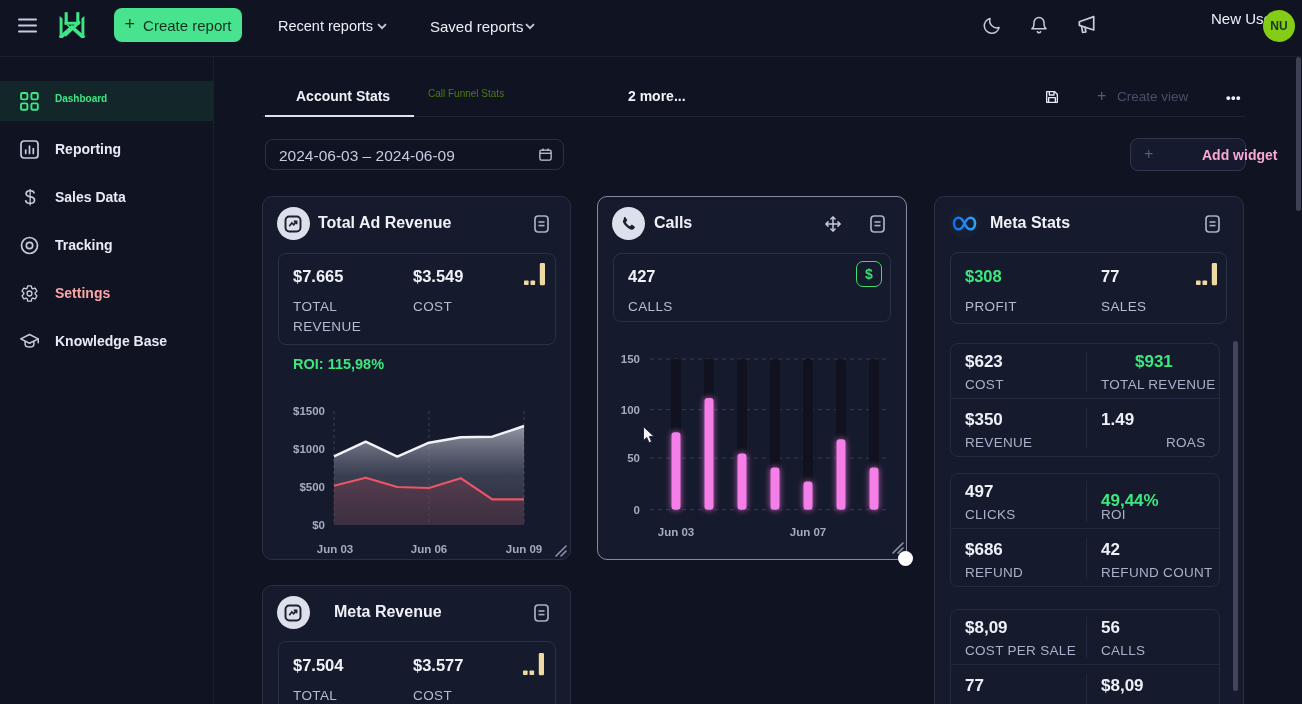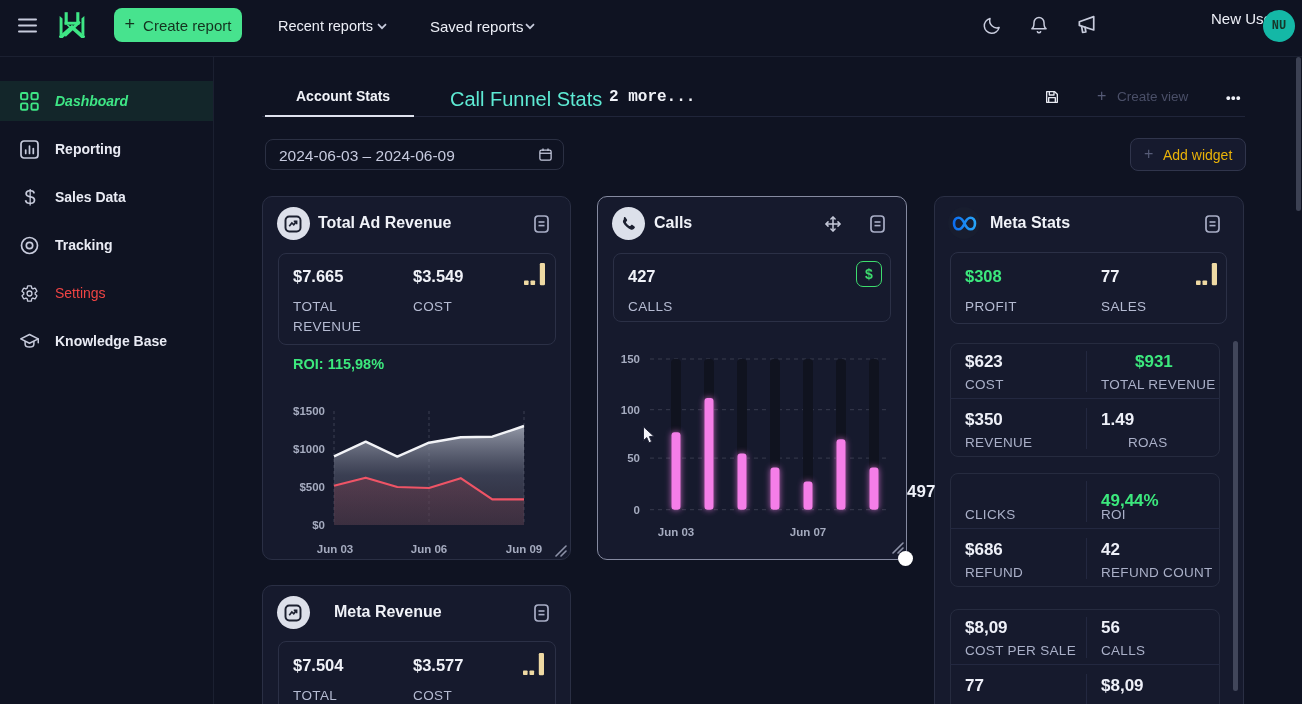--- a/index.html
+++ b/index.html
@@ -65,34 +65,34 @@
     <path d="M10 20a2.2 2.2 0 0 0 4 0" fill="none" stroke="#c7cbdc" stroke-width="1.8" stroke-linecap="round"></path>
   </svg>
 
   <svg class="abs" style="left:1076px;top:13px;" width="23" height="24" viewBox="0 0 24 24">
     <g fill="none" stroke="#c7cbdc" stroke-width="1.8" stroke-linejoin="round">
       <path d="M3.5,8.6 L18.5,3.2 L18.5,17.2 L3.5,12.4 Z"></path>
       <path d="M5.8,12.9 L6.9,19.8 L10.3,19.3 L9.3,13.6"></path>
     </g>
   </svg>
   <div class="abs" style="left:1187px;top:10px;font-size:15px;font-weight:500;color:#eef0f8;margin-left:24px;">New User</div>
-  <div class="abs" style="left:1263px;top:10px;width:32px;height:32px;border-radius:50%;background:#14b8a6;color:#17372a;font-size:12px;font-weight:700;display:flex;align-items:center;justify-content:center;font-family:Liberation Mono, monospace;">NU</div>
+  <div class="abs" style="left:1263px;top:10px;width:32px;height:32px;border-radius:50%;background:#84cc16;color:#17372a;font-size:12px;font-weight:700;display:flex;align-items:center;justify-content:center;">NU</div>
 
   <div class="abs" style="left:0;top:57px;width:214px;height:647px;background:#0f1322;border-right:1px solid #1b2031;"></div>
   <div class="abs" style="left:0;top:81px;width:213px;height:40px;background:rgba(62,230,133,0.09);"></div>
 
   <svg class="abs" style="left:20px;top:92px;" width="19" height="19" viewBox="0 0 19 19">
     <g fill="none" stroke="#3ee685" stroke-width="1.9">
       <rect x="1" y="1" width="6.4" height="6.4" rx="1.4"></rect>
       <rect x="11.4" y="1" width="6.4" height="6.4" rx="1.4"></rect>
       <rect x="1" y="11.4" width="6.4" height="6.4" rx="1.4"></rect>
       <rect x="11.4" y="11.4" width="6.4" height="6.4" rx="1.4"></rect>
     </g>
   </svg>
-  <div class="abs" style="left:55px;top:93px;font-size:14px;font-weight:600;color:#3ee685;font-style:italic;">Dashboard</div>
+  <div class="abs" style="left:55px;top:93px;font-size:10px;font-weight:600;color:#3ee685;">Dashboard</div>
 
   <svg class="abs" style="left:20px;top:140px;" width="19" height="19" viewBox="0 0 19 19">
     <rect x="1" y="1" width="17" height="17" rx="3" fill="none" stroke="#c7cbdc" stroke-width="1.7"></rect>
     <g stroke="#c7cbdc" stroke-width="1.7" stroke-linecap="round">
       <line x1="5.7" y1="13.5" x2="5.7" y2="10"></line>
         <line x1="9.5" y1="13.5" x2="9.5" y2="6"></line>
         <line x1="13.3" y1="13.5" x2="13.3" y2="8.5"></line>
     </g>
   </svg>
   <div class="abs" style="left:55px;top:141px;font-size:14px;font-weight:600;color:#e9ebf4;">Reporting</div>
@@ -105,36 +105,36 @@
     <circle cx="9.5" cy="9.5" r="3.2" fill="none" stroke="#c7cbdc" stroke-width="1.7"></circle>
   </svg>
   <div class="abs" style="left:55px;top:237px;font-size:14px;font-weight:600;color:#e9ebf4;">Tracking</div>
 
   <svg class="abs" style="left:20px;top:284px;" width="19" height="19" viewBox="0 0 24 24">
     <g fill="none" stroke="#c7cbdc" stroke-width="1.7" stroke-linejoin="round">
       <circle cx="12" cy="12" r="3.1"></circle>
       <path d="M19.14,12.94a7.4,7.4 0 0 0 .06-.94 7.4,7.4 0 0 0-.06-.94l2.03-1.58a.5.5 0 0 0 .12-.64l-1.92-3.32a.5.5 0 0 0-.61-.22l-2.39.96a7.3,7.3 0 0 0-1.62-.94l-.36-2.54a.5.5 0 0 0-.5-.42h-3.84a.5.5 0 0 0-.5.42l-.36,2.54a7.3,7.3 0 0 0-1.62.94l-2.39-.96a.5.5 0 0 0-.61.22L2.65,8.84a.5.5 0 0 0 .12.64l2.03,1.58a7.4,7.4 0 0 0 0,1.88L2.77,14.52a.5.5 0 0 0-.12.64l1.92,3.32c.14.24.42.34.61.22l2.39-.96c.5.38 1.03.7 1.62.94l.36,2.54a.5.5 0 0 0 .5.42h3.84a.5.5 0 0 0 .5-.42l.36-2.54a7.3,7.3 0 0 0 1.62-.94l2.39.96c.24.1.47 0 .61-.22l1.92-3.32a.5.5 0 0 0-.12-.64Z"></path>
     </g>
   </svg>
-  <div class="abs" style="left:55px;top:285px;font-size:14px;font-weight:400;color:#ef4444;">Settings</div>
+  <div class="abs" style="left:55px;top:285px;font-size:14px;font-weight:700;color:#fca5a5;">Settings</div>
 
   <svg class="abs" style="left:19px;top:332px;" width="21" height="19" viewBox="0 0 24 21">
     <g fill="none" stroke="#c7cbdc" stroke-width="1.7" stroke-linejoin="round">
       <path d="M12 2.5 L22 7.5 L12 12.5 L2 7.5 Z"></path>
       <path d="M7 10 V13.5 c0 1.8 2.2 3.2 5 3.2s5-1.4 5-3.2 V10"></path>
       <path d="M22 7.5 V12" stroke-linecap="round"></path>
     </g>
   </svg>
   <div class="abs" style="left:55px;top:333px;font-size:14px;font-weight:600;color:#e9ebf4;">Knowledge Base</div>
 
   <div class="abs" style="left:262px;top:116px;width:983px;height:1px;background:#20253a;"></div>
   <div class="abs" style="left:296px;top:88px;font-size:14px;font-weight:700;color:#f0f2f8;">Account Stats</div>
   <div class="abs" style="left:265px;top:115px;width:149px;height:2px;background:#dfe2ee;"></div>
-  <div class="abs" style="left:450px;top:88px;font-size:20px;font-weight:400;color:#5eead4;">Call Funnel Stats</div>
-  <div class="abs" style="left:609px;top:88px;font-size:16px;font-weight:700;color:#f0f2f8;font-family:Liberation Mono, monospace;">2 more...</div>
+  <div class="abs" style="left:428px;top:88px;font-size:10px;font-weight:400;color:#4d7c0f;">Call Funnel Stats</div>
+  <div class="abs" style="left:628px;top:88px;font-size:14px;font-weight:700;color:#f0f2f8;">2 more...</div>
 
   <svg class="abs" style="left:1044px;top:89px;" width="16" height="16" viewBox="0 0 24 24">
     <g fill="none" stroke="#e8eaf2" stroke-width="2" stroke-linejoin="round">
       <path d="M4 4 h12 l4 4 v12 h-16 z"></path>
       <path d="M8 4 v5 h7 v-5"></path>
       <path d="M7 20 v-7 h10 v7"></path>
     </g>
   </svg>
   <div class="abs" style="left:1097px;top:87px;font-size:16px;color:#565b77;">+</div>
   <div class="abs" style="left:1117px;top:89px;font-size:13.5px;font-weight:400;color:#4a4f68;">Create view</div>
@@ -145,21 +145,21 @@
   <svg class="abs" style="left:538px;top:147px;" width="15" height="15" viewBox="0 0 24 24">
     <g fill="none" stroke="#c6cade" stroke-width="2">
       <rect x="3" y="5" width="18" height="16" rx="2.5"></rect>
       <line x1="3" y1="10" x2="21" y2="10"></line>
       <line x1="8" y1="2.5" x2="8" y2="6.5"></line>
         <line x1="16" y1="2.5" x2="16" y2="6.5"></line>
     </g>
   </svg>
   <div class="abs" style="left:1130px;top:138px;width:116px;height:33px;border:1px solid #30354c;border-radius:8px;background:#161a2e;"></div>
   <div class="abs" style="left:1144px;top:145px;font-size:16px;color:#565b77;">+</div>
-  <div class="abs" style="left:1163px;top:147px;font-size:14px;font-weight:400;color:#eab308;">Add widget</div>
+  <div class="abs" style="left:1202px;top:147px;font-size:14px;font-weight:700;color:#f9a8d4;">Add widget</div>
 
   <div class="card" style="left:262px;top:196px;width:309px;height:364px;"></div>
   <div class="abs" style="left:276.5px;top:207px;width:33px;height:33px;border-radius:50%;background:#dde0ea;"></div>
   <svg class="abs" style="left:284px;top:214.5px;" width="18" height="18" viewBox="0 0 24 24">
     <rect x="2" y="2" width="20" height="20" rx="5" fill="none" stroke="#1c2030" stroke-width="2.6"></rect>
     <path d="M7 15 L10.5 10.5 L13 13 L16.5 8.5" fill="none" stroke="#1c2030" stroke-width="2.2"></path>
     <path d="M13 8.5 H16.8 V12.3" fill="none" stroke="#1c2030" stroke-width="2.2"></path>
   </svg>
   <div class="ctitle" style="left:318px;top:214px;">Total Ad Revenue</div>
   <svg class="abs" style="left:534px;top:215px;" width="15" height="18" viewBox="0 0 15 18">
@@ -347,26 +347,26 @@
   <div class="abs" style="left:950px;top:398px;width:270px;height:1px;background:#232840;"></div>
   <div class="abs" style="left:1086px;top:351px;width:1px;height:41px;background:#232840;"></div>
   <div class="abs" style="left:1086px;top:408px;width:1px;height:41px;background:#232840;"></div>
   <div class="abs gval" style="left:965px;top:352px;">$623</div>
   <div class="abs glab" style="left:965px;top:377px;">COST</div>
   <div class="abs gval" style="left:1101px;top:352px;color:#3ce87d;margin-left:34px;">$931</div>
   <div class="abs glab" style="left:1101px;top:377px;">TOTAL REVENUE</div>
   <div class="abs gval" style="left:965px;top:410px;">$350</div>
   <div class="abs glab" style="left:965px;top:435px;">REVENUE</div>
   <div class="abs gval" style="left:1101px;top:410px;">1.49</div>
-  <div class="abs glab" style="left:1128px;top:435px;">ROAS</div>
+  <div class="abs glab" style="left:1166px;top:435px;">ROAS</div>
 
   <div class="abs" style="left:950px;top:528px;width:270px;height:1px;background:#232840;"></div>
   <div class="abs" style="left:1086px;top:481px;width:1px;height:41px;background:#232840;"></div>
   <div class="abs" style="left:1086px;top:538px;width:1px;height:41px;background:#232840;"></div>
-  <div class="abs gval" style="left:907px;top:482px;">497</div>
+  <div class="abs gval" style="left:965px;top:482px;">497</div>
   <div class="abs glab" style="left:965px;top:507px;">CLICKS</div>
   <div class="abs gval" style="left:1101px;top:482px;color:#3ce87d;margin-top:9px;">49,44%</div>
   <div class="abs glab" style="left:1101px;top:507px;">ROI</div>
   <div class="abs gval" style="left:965px;top:540px;">$686</div>
   <div class="abs glab" style="left:965px;top:565px;">REFUND</div>
   <div class="abs gval" style="left:1101px;top:540px;">42</div>
   <div class="abs glab" style="left:1101px;top:565px;">REFUND COUNT</div>
 
   <div class="abs" style="left:950px;top:664px;width:270px;height:1px;background:#232840;"></div>
   <div class="abs" style="left:1086px;top:617px;width:1px;height:41px;background:#232840;"></div>

